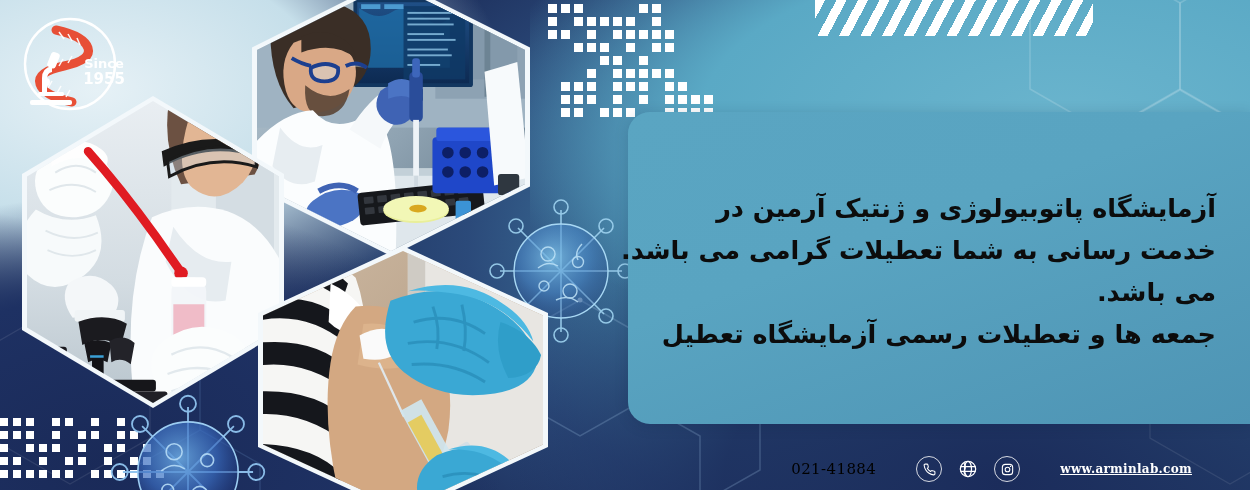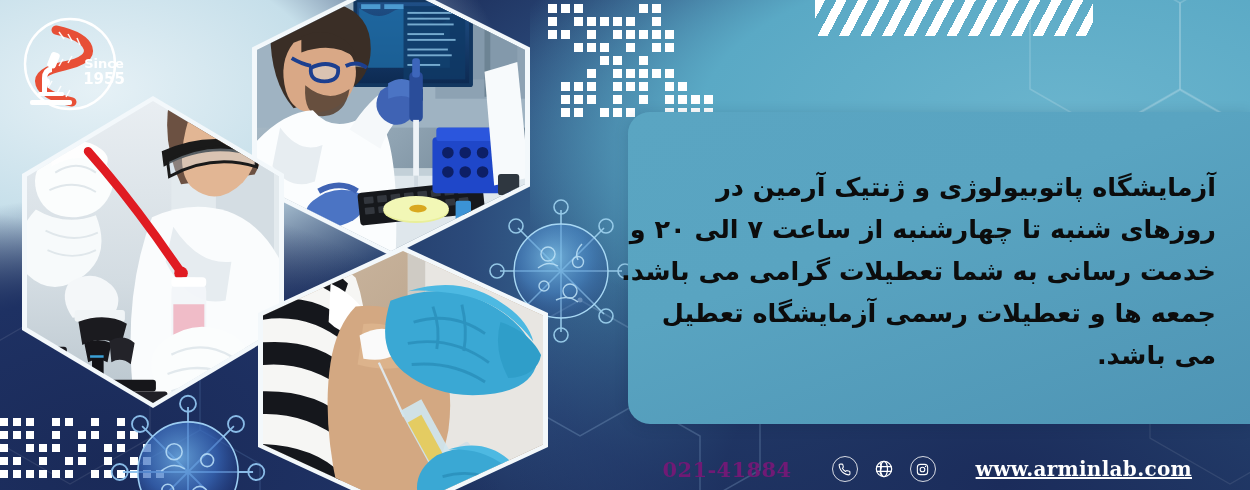--- a/index.html
+++ b/index.html
@@ -120,34 +120,34 @@
   
   #footer{
     position:absolute;left:0;bottom:0;width:1250px;height:52px;
   }
   #footer-inner{
     position:absolute;right:58px;bottom:8px;
     display:flex;flex-direction:row-reverse;align-items:center;gap:0px;
     direction:ltr;
   }
   #website{
-    color:#ffffff;font-size:20px;font-weight:bold;
+    color:#ffffff;font-size:12px;font-weight:bold;
     font-family:"DejaVu Serif","Liberation Serif",serif;
     letter-spacing:.3px;
     margin-left:0px;
   }
   .footer-icons{display:flex;align-items:center;gap:13px;margin:0 40px;}
   .fic{
     width:24px;height:24px;border:1.6px solid rgba(255,255,255,.82);
     border-radius:50%;display:flex;align-items:center;justify-content:center;
   }
   .fic.bare{border:none;width:26px;height:26px;}
   .fic svg{display:block;}
   #phone{
-    color:#701a75;font-size:21px;font-weight:bold;
+    color:#000000;font-size:15px;font-weight:normal;
     font-family:"DejaVu Serif","Liberation Serif",serif;
     letter-spacing:.4px;
   }
 </style>
 </head>
 <body>
 
 <div id="banner">
 
   <div class="bg-base"></div>
@@ -666,24 +666,23 @@
         </g>
         <path d="M214 244 q18 6 24 22" stroke="#e2c544" stroke-width="5" fill="none"></path>
       </svg>
     </div>
   </div>
 
 
   <div id="text-panel">
     <div id="panel-text">
       <span class="ln">آزمایشگاه پاتوبیولوژی و ژنتیک آرمین در</span>
-      <span class="ln">روزهای شنبه تا چهارشنبه از ساعت ۷ الی ۲۰ و</span>
       <span class="ln">خدمت رسانی به شما تعطیلات گرامی می باشد.</span>
+      <span class="ln">می باشد.</span>
       <span class="ln">جمعه ها و تعطیلات رسمی آزمایشگاه تعطیل</span>
-      <span class="ln">می باشد.</span>
     </div>
   </div>
 
   <div id="footer">
     <div id="footer-inner">
       <a id="website" href="#">www.arminlab.com</a>
       <div class="footer-icons">
         <span class="fic">
           <svg width="13" height="13" viewBox="0 0 24 24" fill="none" stroke="#ffffff" stroke-width="2" stroke-linecap="round" stroke-linejoin="round">
             <path d="M22 16.9v3a2 2 0 0 1-2.2 2 19.8 19.8 0 0 1-8.6-3.1 19.5 19.5 0 0 1-6-6A19.8 19.8 0 0 1 2.1 4.2 2 2 0 0 1 4.1 2h3a2 2 0 0 1 2 1.7c.1 1 .3 1.9.6 2.8a2 2 0 0 1-.5 2.1L8 9.8a16 16 0 0 0 6 6l1.2-1.2a2 2 0 0 1 2.1-.5c.9.3 1.8.5 2.8.6a2 2 0 0 1 1.9 2.1z"></path>

